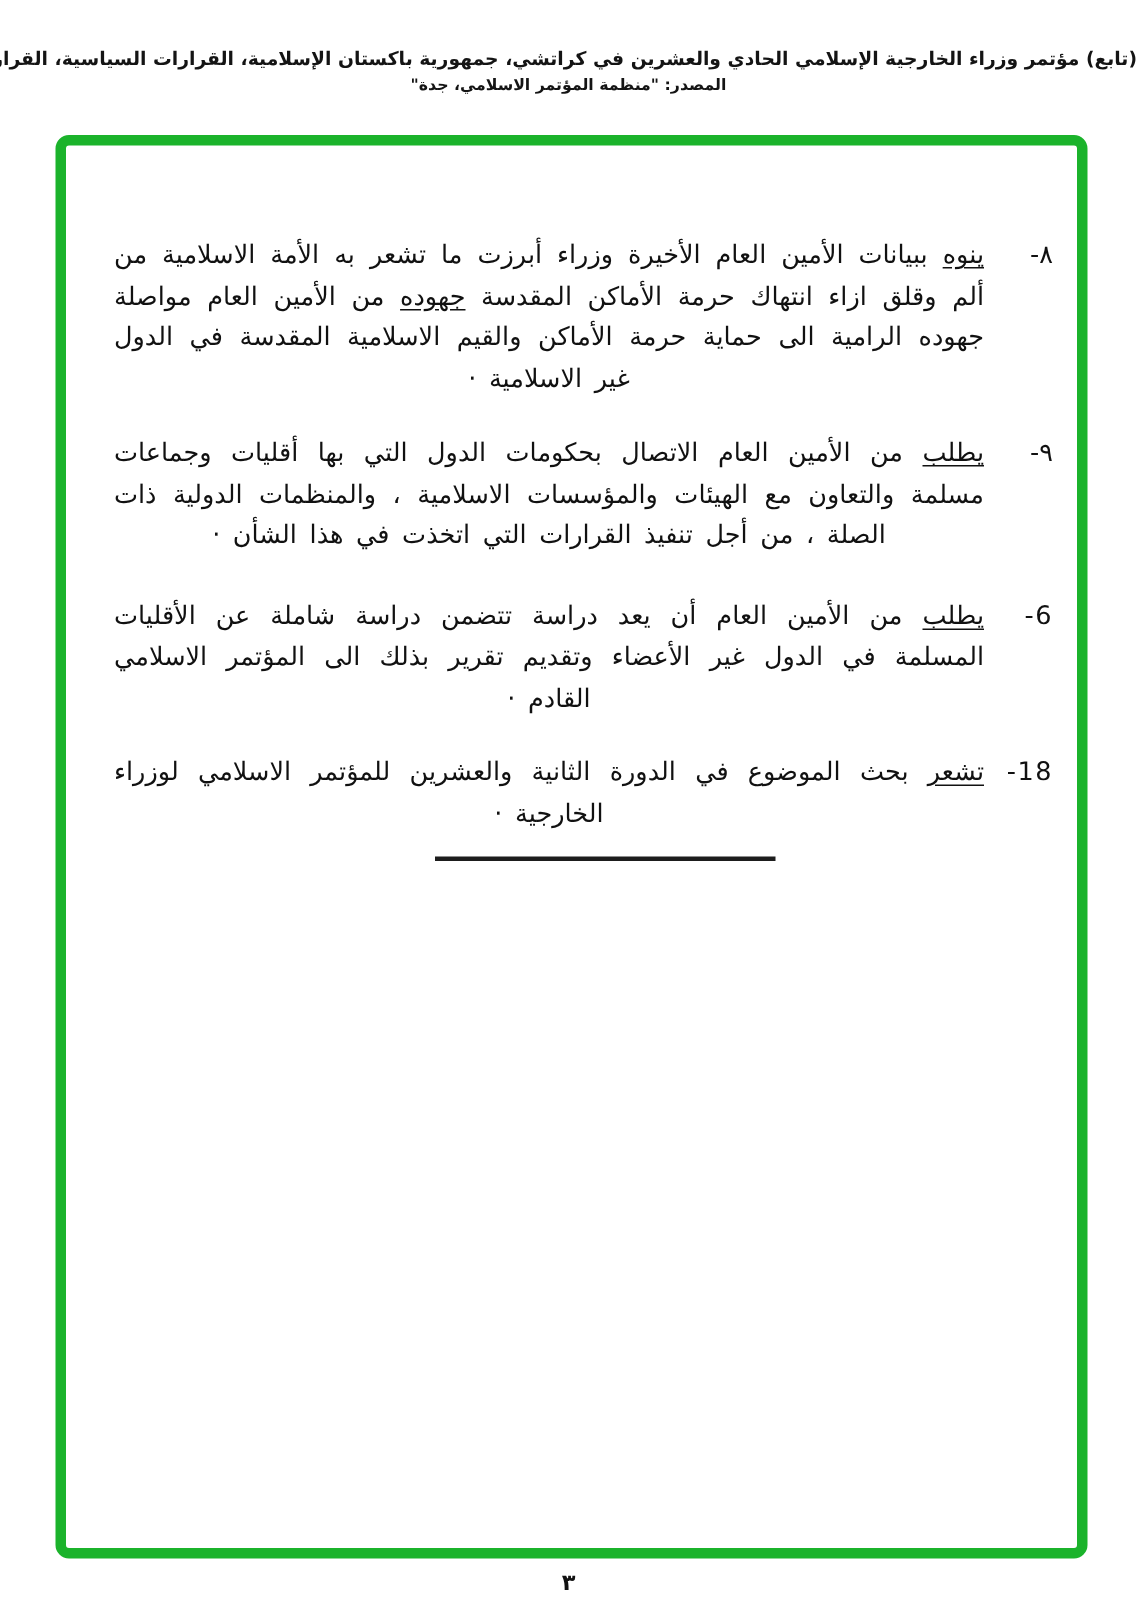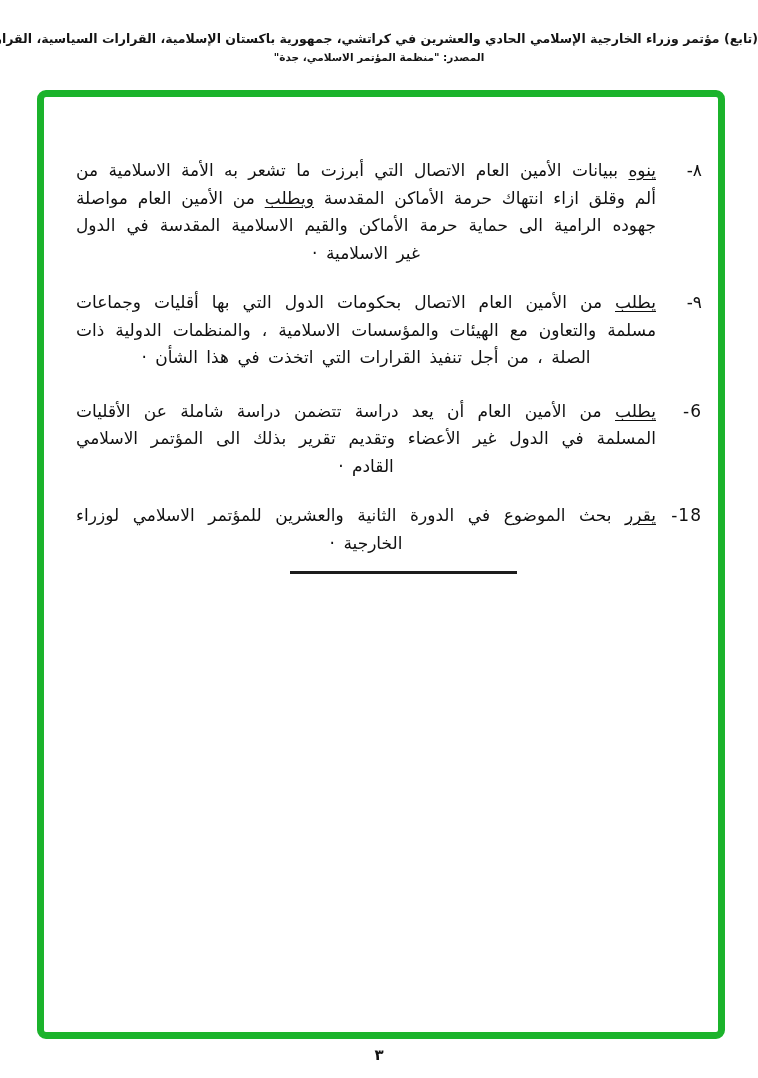--- a/index.html
+++ b/index.html
@@ -60,21 +60,20 @@
     margin: 0;
     font-size: 17px;
     line-height: 27.5px;
     text-align: justify;
     text-align-last: center;
     word-spacing: 3px;
   }
   .u {
     text-decoration: underline;
     text-underline-offset: 3px;
-    font-family: Liberation Serif, serif;
   }
   .rule {
     width: 227px;
     height: 2.5px;
     background: #1d1d1d;
     margin: 14px auto 0 auto;
     transform: translateX(14px);
   }
   .pagenum {
     position: absolute;
@@ -93,36 +92,36 @@
   <div class="header" dir="rtl">
     <div class="h1">(تابع) مؤتمر وزراء الخارجية الإسلامي الحادي والعشرين في كراتشي، جمهورية باكستان الإسلامية، القرارات السياسية، القرار الرقم٢١/٣٧ - س</div>
     <div class="h2">المصدر: "منظمة المؤتمر الاسلامي، جدة"</div>
   </div>
 
   <div class="frame" style="border-color: rgb(27, 179, 43);">
     <div class="content" dir="rtl">
 
   <div class="item item-8">
     <div class="num">٨-</div>
-    <p class="txt"><span class="u">ينوه</span><span> ببيانات الأمين العام الاتصال التي أبرزت ما تشعر به الأمة الاسلامية من ألم وقلق ازاء انتهاك حرمة الأماكن المقدسة </span><span class="u">ويطلب</span><span> من الأمين العام مواصلة جهوده الرامية الى حماية حرمة الأماكن والقيم الاسلامية المقدسة في الدول غير الاسلامية ·</span></p>
+    <p class="txt"><span class="u">ينوه</span><span> ببيانات الأمين العام الأخيرة وزراء أبرزت ما تشعر به الأمة الاسلامية من ألم وقلق ازاء انتهاك حرمة الأماكن المقدسة </span><span class="u">جهوده</span><span> من الأمين العام مواصلة جهوده الرامية الى حماية حرمة الأماكن والقيم الاسلامية المقدسة في الدول غير الاسلامية ·</span></p>
   </div>
 
   <div class="item item-9">
     <div class="num">٩-</div>
     <p class="txt"><span class="u">يطلب</span><span> من الأمين العام الاتصال بحكومات الدول التي بها أقليات وجماعات مسلمة والتعاون مع الهيئات والمؤسسات الاسلامية ، والمنظمات الدولية ذات الصلة ، من أجل تنفيذ القرارات التي اتخذت في هذا الشأن ·</span></p>
   </div>
 
   <div class="item item-10">
     <div class="num">6-</div>
     <p class="txt"><span class="u">يطلب</span><span> من الأمين العام أن يعد دراسة تتضمن دراسة شاملة عن الأقليات المسلمة في الدول غير الأعضاء وتقديم تقرير بذلك الى المؤتمر الاسلامي القادم ·</span></p>
   </div>
 
   <div class="item item-11">
     <div class="num">18-</div>
-    <p class="txt"><span class="u">يقرر</span><span> بحث الموضوع في الدورة الثانية والعشرين للمؤتمر الاسلامي لوزراء الخارجية ·</span></p>
+    <p class="txt"><span class="u">تشعر</span><span> بحث الموضوع في الدورة الثانية والعشرين للمؤتمر الاسلامي لوزراء الخارجية ·</span></p>
   </div>
 <div class="rule"></div>
     </div>
   </div>
 
   <div class="pagenum">٣</div>
 
 </div>
 
 </body></html>

